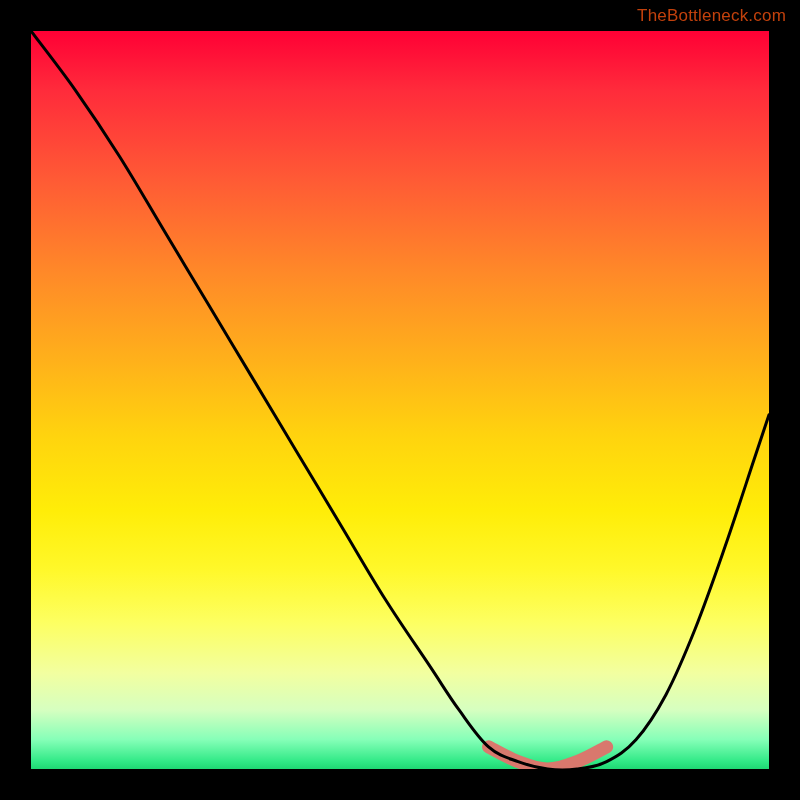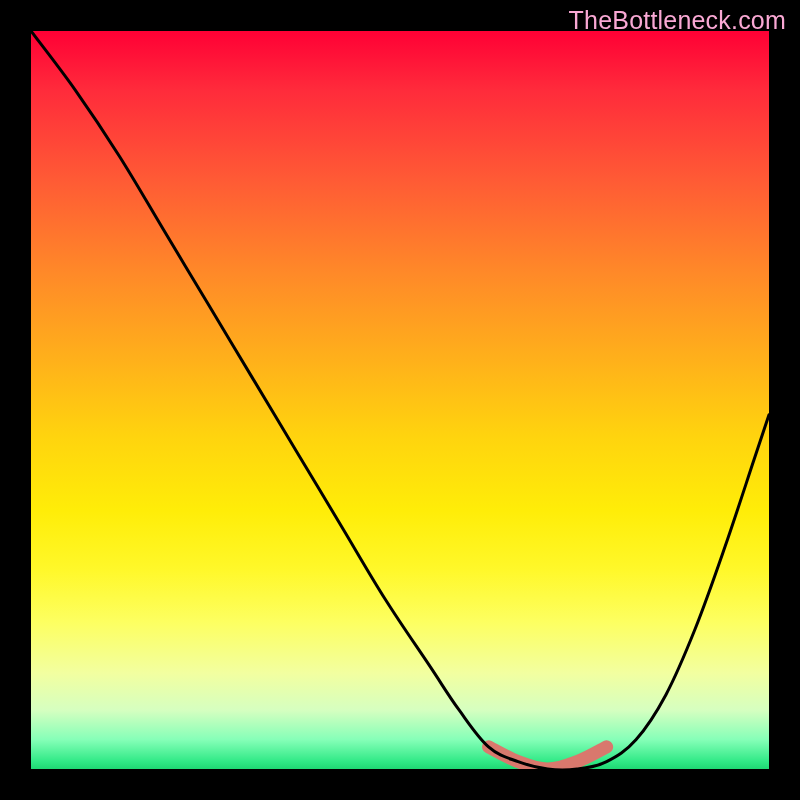--- a/index.html
+++ b/index.html
@@ -48,22 +48,22 @@
   .curve-svg {
     position: absolute;
     inset: 0;
     width: 100%;
     height: 100%;
   }
   .watermark {
     position: absolute;
     top: 6px;
     right: 14px;
-    color: #f9a8d4;
-    font-size: 25px;
+    color: #c2410c;
+    font-size: 17px;
     letter-spacing: 0.2px;
     font-weight: 400;
     user-select: none;
   }
 </style>
 </head>
 <body>
 
 <div class="outer">
 

